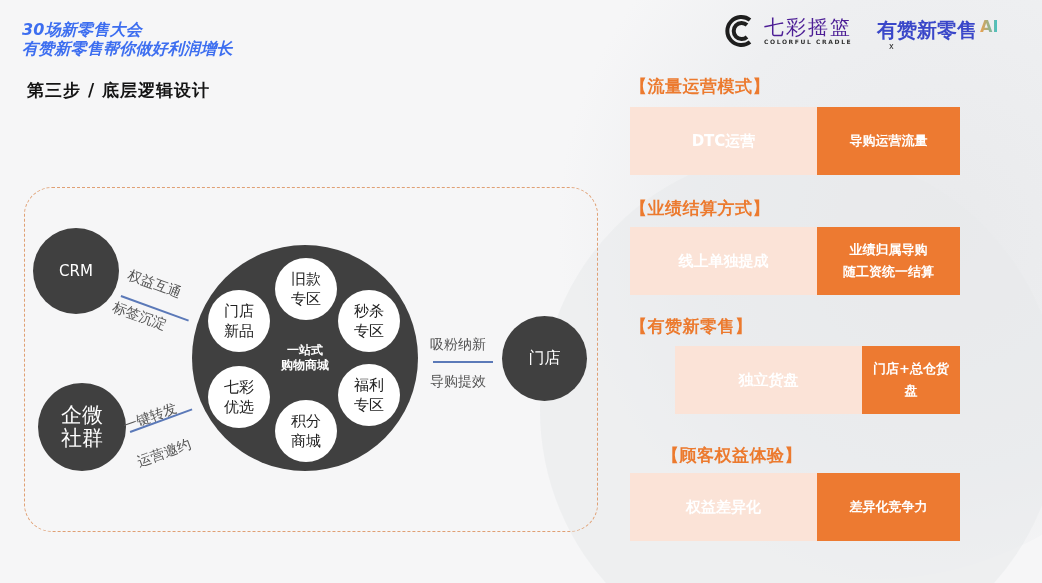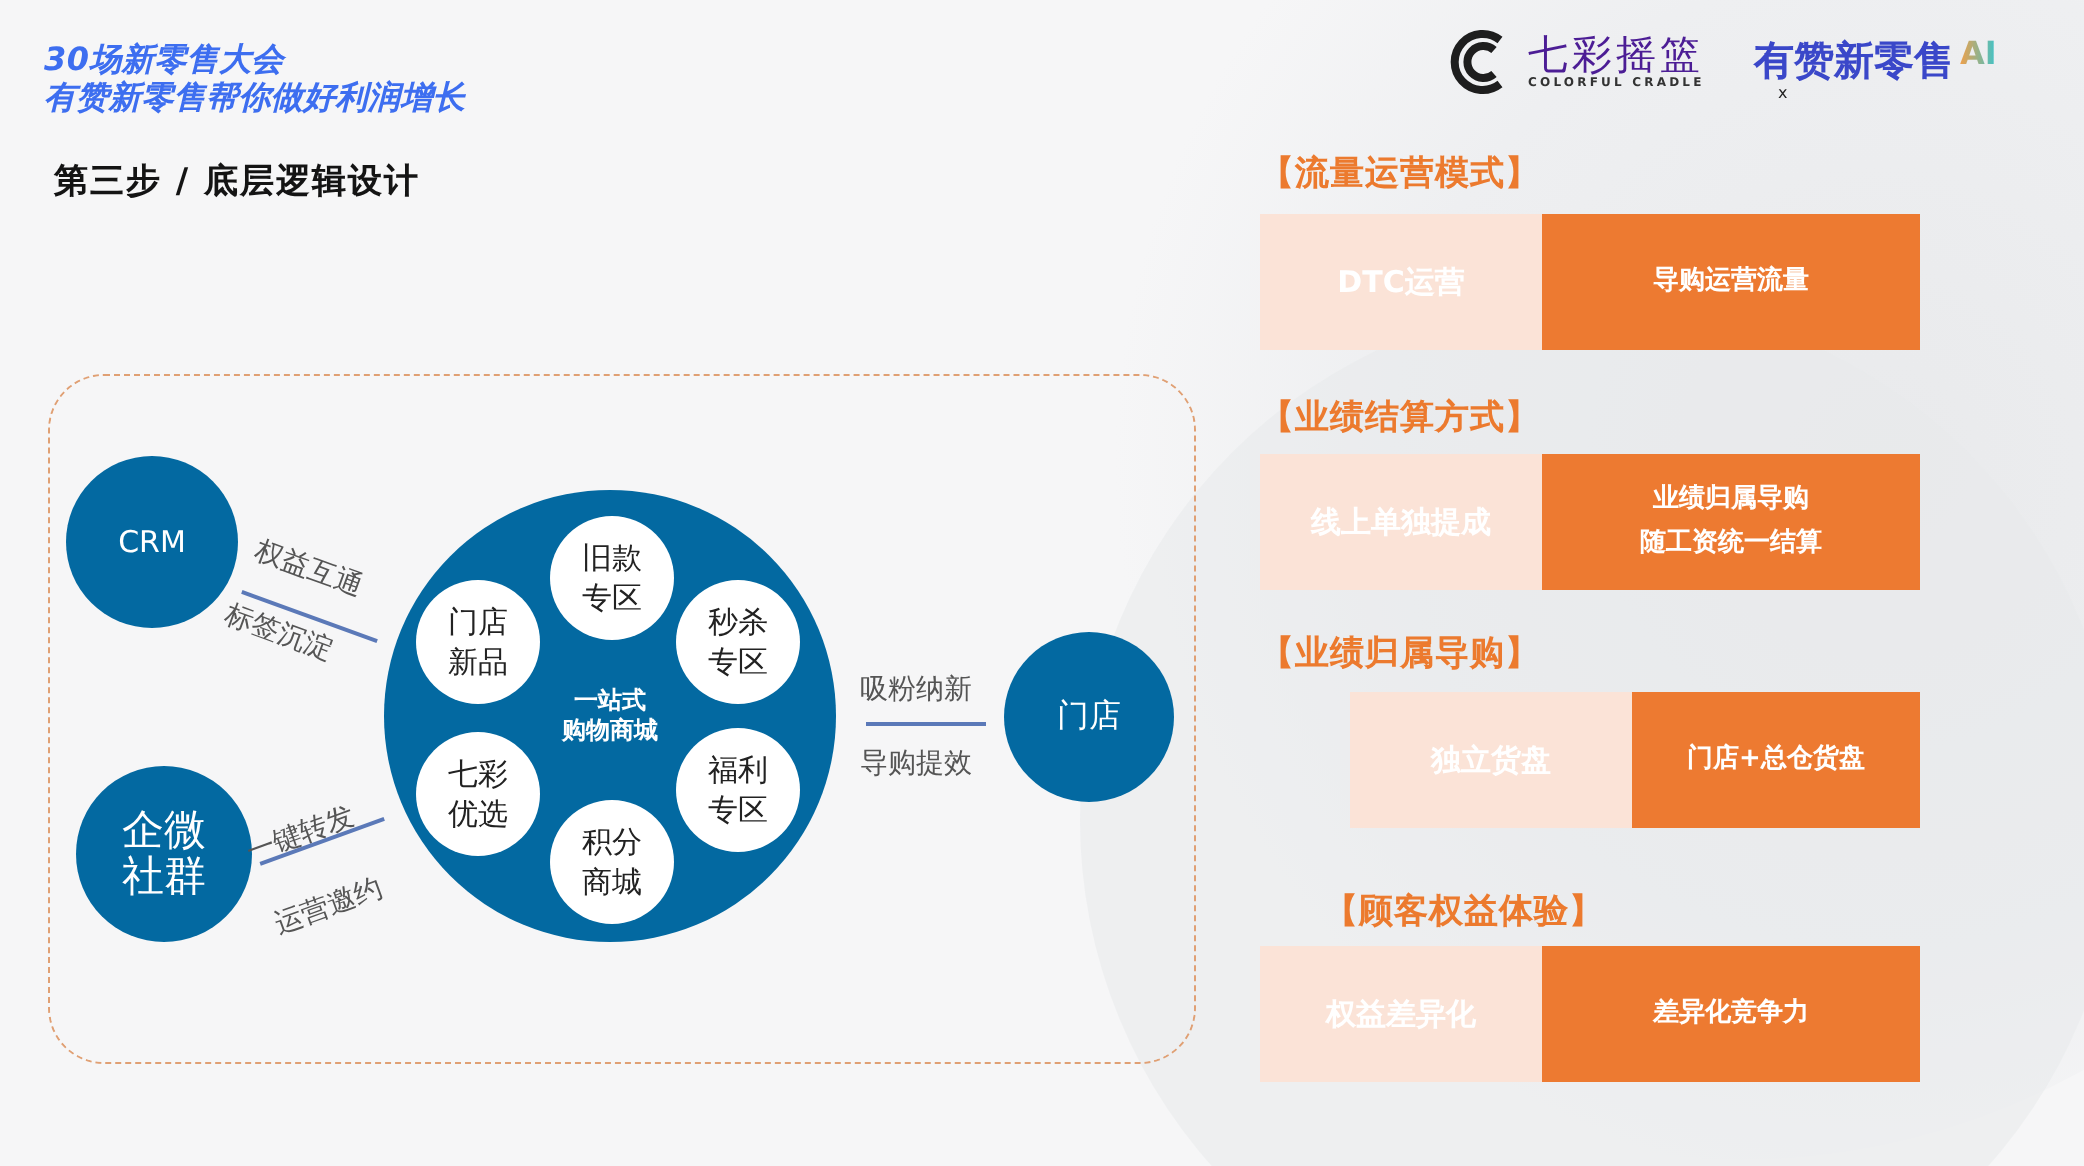--- a/index.html
+++ b/index.html
@@ -45,32 +45,32 @@
   
   .dash-box {
     position:absolute; left:24px; top:187px; width:574px; height:345px;
     border:1.5px dashed #e0a074; border-radius:28px;
   }
 
   .circle {
     position:absolute; border-radius:50%; display:flex; align-items:center; justify-content:center;
     text-align:center;
   }
-  .c-orange { background:#0369a1; color:#fff; }
+  .c-orange { background:#404040; color:#fff; }
   .c-white { background:#fff; color:#222; font-size:15px; line-height:20px; }
   .lbl { position:absolute; font-size:14px; color:#555; white-space:nowrap; }
   .divline { position:absolute; height:1.5px; background:#5b79b8; }
 
   
   .sec-title {
     position:absolute; left:630px; font-size:17px; font-weight:bold; color:#ec7a2e; letter-spacing:.5px;
   }
   .row { position:absolute; left:630px; width:330px; height:68px; display:flex; }
   .cell-pale {
-    width:141px; height:100%; background:#fbe3d7; color:#fff; font-weight:bold;
+    width:187px; height:100%; background:#fbe3d7; color:#fff; font-weight:bold;
     font-size:15px; display:flex; align-items:center; justify-content:center; text-align:center;
   }
   .cell-org {
     flex:1; height:100%; background:#ed7a31; color:#fff; font-weight:bold;
     font-size:13px; display:flex; align-items:center; justify-content:center; text-align:center;
     line-height:22px; padding:0 6px;
   }
 </style>
 </head>
 <body>
@@ -163,21 +163,21 @@
 
 <div class="sec-title" style="top:197px;">【业绩结算方式】</div>
 <div class="row" style="top:227px;">
   <div class="cell-pale">线上单独提成</div>
   <div class="cell-org" style="flex-direction:column;">
     <span>业绩归属导购</span>
     <span>随工资统一结算</span>
   </div>
 </div>
 
-<div class="sec-title" style="top:315px;">【业绩归属导购】</div>
+<div class="sec-title" style="top:315px;">【有赞新零售】</div>
 <div class="row" style="top:346px;padding-left:45px;">
   <div class="cell-pale">独立货盘</div>
   <div class="cell-org">门店+总仓货盘</div>
 </div>
 
 <div class="sec-title" style="top:444px;margin-left:32px;">【顾客权益体验】</div>
 <div class="row" style="top:473px;">
   <div class="cell-pale">权益差异化</div>
   <div class="cell-org">差异化竞争力</div>
 </div>

